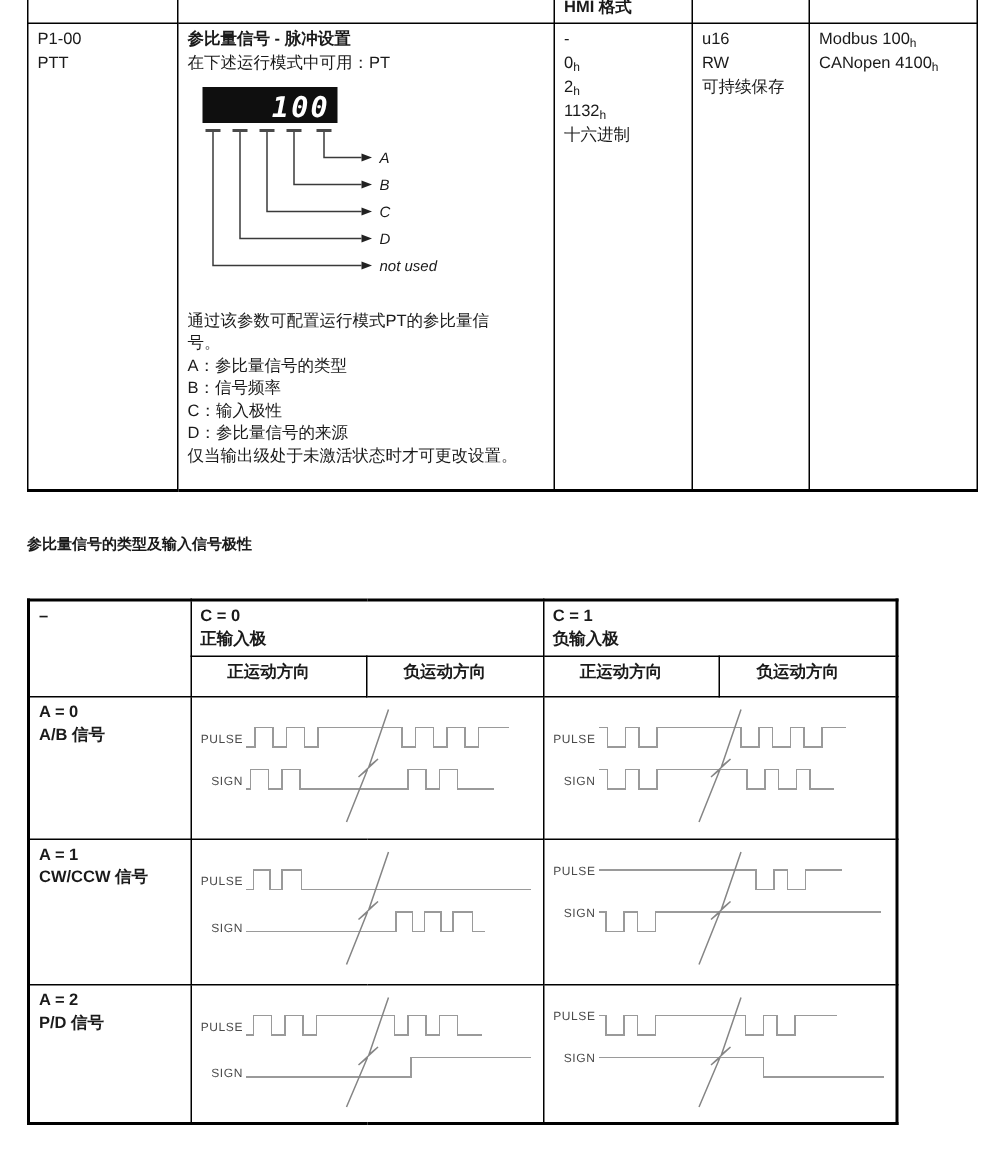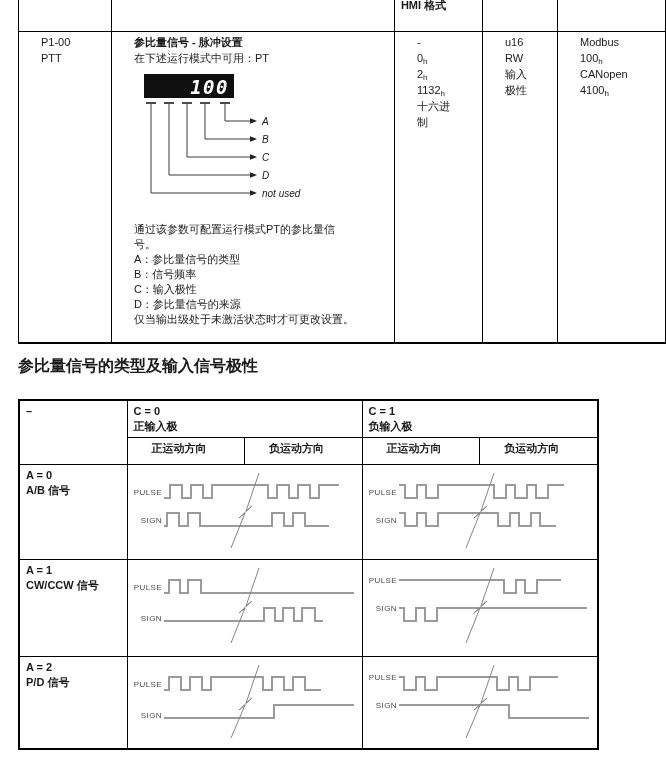--- a/index.html
+++ b/index.html
@@ -6,31 +6,31 @@
   body{
     width:666px;height:774px;background:#ffffff;position:relative;
     font-family:"Liberation Sans","DejaVu Sans",sans-serif;color:#1a1a1a;
     overflow:hidden;
   }
   table{border-collapse:collapse;table-layout:fixed;}
   td{border:1px solid #000;vertical-align:top;}
 
   
   .t1{position:absolute;left:18px;top:0;}
-  .t1 td{font-size:11px;line-height:16px;padding:2px 22px;}
-  .t1 tr.hdr td{border-top:none;height:31px;padding:0 6px;overflow:hidden;}
+  .t1 td{font-size:11px;line-height:16px;padding:2px 6px;}
+  .t1 tr.hdr td{border-top:none;height:15px;padding:0 6px;overflow:hidden;}
   .t1 tr.hdr .hdr-label{font-weight:bold;margin-top:-3px;white-space:nowrap;}
   .t1 tr.main td{border-bottom:2px solid #000;height:306px;}
   .cell-title{font-weight:bold;}
   .body-lines{line-height:15px;}
   sub.h{font-size:8px;vertical-align:-2px;line-height:0;}
   .disp-wrap{margin:6px 0 0 2px;font-style:italic;}
 
   
-  .sec-heading{position:absolute;left:18px;top:356px;font-size:16px;font-weight:bold;}
+  .sec-heading{position:absolute;left:18px;top:356px;font-size:10px;font-weight:bold;}
 
   
   .t2{position:absolute;left:18px;top:399px;}
   .t2 td{font-size:11px;line-height:15px;padding:3px 6px;font-weight:bold;}
   .t2 .wf{padding:0;font-weight:normal;text-align:center;}
   .t2 tr.hr1 td{height:27px;}
   .t2 tr.hr2 td{height:20px;padding-left:24px;}
   .t2 tr.r1 td{height:88px;}
   .t2 tr.r2 td{height:90px;}
   .t2 tr.r3 td{height:85px;margin-top:23px;}
@@ -124,21 +124,21 @@
     <td>
       <div><span>-</span><sub class="h"></sub></div>
       <div><span>0</span><sub class="h">h</sub></div>
       <div><span>2</span><sub class="h">h</sub></div>
       <div><span>1132</span><sub class="h">h</sub></div>
       <div><span>十六进制</span><sub class="h"></sub></div>
     </td>
     <td>
       <div>u16</div>
       <div>RW</div>
-      <div>输入极性</div>
+      <div>可持续保存</div>
     </td>
     <td>
       <div><span>Modbus 100</span><sub class="h">h</sub></div>
       <div><span>CANopen 4100</span><sub class="h">h</sub></div>
     </td>
   </tr>
 </tbody>
   </table>
 
 <div class="sec-heading">参比量信号的类型及输入信号极性</div>

